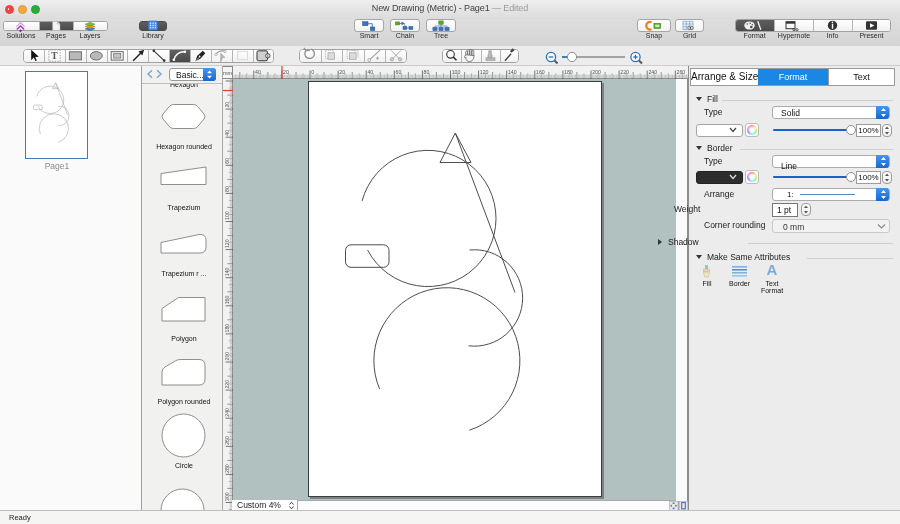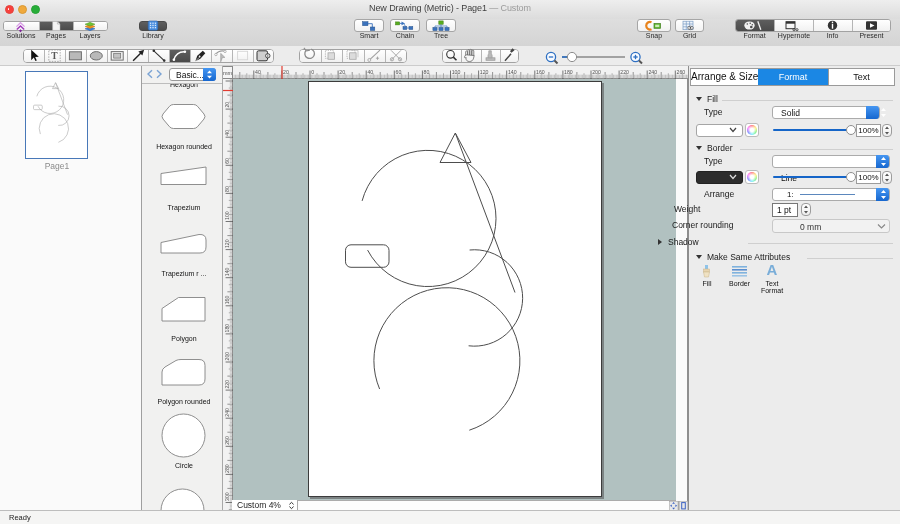--- a/index.html
+++ b/index.html
@@ -15,21 +15,21 @@
   svg{display:block;}
 </style>
 </head>
 <body>
 
 <div class="abs" style="left:0;top:0;width:900px;height:19px;background:linear-gradient(#eeeeee,#dcdcdc);border-bottom:1px solid #c3c3c3;"></div>
 <div class="abs" style="left:4.8px;top:5px;width:7px;height:7px;border-radius:50%;background:#f8403c;border:0.5px solid #e2443f;"></div>
 <div class="abs" style="left:7.6px;top:7.8px;width:1.9px;height:1.9px;border-radius:50%;background:#fff;"></div>
 <div class="abs" style="left:18px;top:5px;width:7px;height:7px;border-radius:50%;background:#f0a93c;border:0.5px solid #d99935;"></div>
 <div class="abs" style="left:31.3px;top:5px;width:7px;height:7px;border-radius:50%;background:#27ad38;border:0.5px solid #24a133;"></div>
-<div class="abs" style="left:0;top:3px;width:900px;text-align:center;font-size:9px;letter-spacing:-0.1px;color:#3f3f3f;">New Drawing (Metric) - Page1 <span style="color:#9b9b9b;">— Custom</span></div>
+<div class="abs" style="left:0;top:3px;width:900px;text-align:center;font-size:9px;letter-spacing:-0.1px;color:#3f3f3f;">New Drawing (Metric) - Page1 <span style="color:#9b9b9b;">— Edited</span></div>
 
 <div class="abs" id="toolbar1" style="left:0;top:19px;width:900px;height:27px;background:linear-gradient(#dedede,#d4d4d4);border-bottom:1px solid #b2b2b2;"></div>
 
 <div class="seg" style="left:3px;top:20.5px;width:105px;height:10px;">
   <div class="cell" style="width:36px;"></div>
   <div class="cell" style="width:34px;background:linear-gradient(#5e5e5e,#4b4b4b);"></div>
   <div class="cell" style="width:35px;"></div>
 </div>
 <div class="lbl" style="left:1px;top:31.8px;width:40px;">Solutions</div>
 <div class="lbl" style="left:41px;top:31.8px;width:30px;">Pages</div>
@@ -438,21 +438,21 @@
   .tri-r{display:inline-block;width:0;height:0;border-top:3.2px solid transparent;border-bottom:3.2px solid transparent;border-left:4.5px solid #333;margin-right:6px;}
   .hline{position:absolute;height:1px;background:#cfcfcf;}
   .dropdown{position:absolute;background:#fff;border:1px solid #ababab;border-radius:3px;box-sizing:border-box;font-size:8.5px;color:#111;line-height:12px;}
   .dd-step{position:absolute;right:0;top:-1px;width:13px;height:13px;background:linear-gradient(#4596f2,#1667cf);border-radius:0 3px 3px 0;}
   .stepper{position:absolute;width:10px;height:13px;background:linear-gradient(#fff,#ededed);border:1px solid #9c9c9c;border-radius:4px;box-sizing:border-box;}
 </style>
 
 <div class="rp-hd" style="left:696px;top:94px;"><span class="tri-d"></span>Fill</div>
 <div class="hline" style="left:722px;top:100px;width:171px;"></div>
 <div class="rp-lbl" style="left:704px;top:107px;">Type</div>
-<div class="dropdown" style="left:772px;top:106px;width:108px;height:13px;">
+<div class="dropdown" style="left:772px;top:106px;width:118px;height:13px;">
     <span style="position:absolute;left:8px;top:0;">Solid</span>
     <span class="dd-step"></span>
   </div>
 <svg class="abs" style="left:877px;top:105px;" width="13" height="15" viewBox="0 0 13 15">
     <path d="M4 6 L6.5 3 L9 6 Z M4 9 L6.5 12 L9 9 Z" fill="#fff"></path>
   </svg>
 
 <div class="abs" style="left:696px;top:123.5px;width:47px;height:13px;background:#fff;border:1px solid #a5a5a5;border-radius:3px;box-sizing:border-box;"></div>
 <svg class="abs" style="left:729px;top:127px;" width="8" height="6" viewBox="0 0 8 6">
     <path d="M1 1 L4 4.5 L7 1" stroke="#444" stroke-width="1.2" fill="none"></path>
@@ -464,21 +464,21 @@
 <div class="abs" style="left:856px;top:123.5px;width:25px;height:13px;background:#fff;border:1px solid #9c9c9c;box-sizing:border-box;font-size:8px;color:#111;line-height:12px;text-align:center;">100%</div>
 <div class="stepper" style="left:882px;top:123.5px;"></div>
 <svg class="abs" style="left:882px;top:123.5px;" width="10" height="13" viewBox="0 0 10 13">
     <path d="M3 5 L5 2.5 L7 5 Z M3 8 L5 10.5 L7 8 Z" fill="#555"></path>
   </svg>
 
 <div class="rp-hd" style="left:696px;top:142.5px;"><span class="tri-d"></span>Border</div>
 <div class="hline" style="left:740px;top:149px;width:153px;"></div>
 <div class="rp-lbl" style="left:704px;top:156px;">Type</div>
 <div class="dropdown" style="left:772px;top:155px;width:118px;height:13px;">
-    <span style="position:absolute;left:8px;top:16px;">Line</span>
+    <span style="position:absolute;left:8px;top:4px;">Line</span>
     <span class="dd-step"></span>
   </div>
 <svg class="abs" style="left:877px;top:154px;" width="13" height="15" viewBox="0 0 13 15">
     <path d="M4 6 L6.5 3 L9 6 Z M4 9 L6.5 12 L9 9 Z" fill="#fff"></path>
   </svg>
 
 <div class="abs" style="left:696px;top:170.5px;width:47px;height:13px;background:#2d2d2d;border:1px solid #222;border-radius:3px;box-sizing:border-box;"></div>
 <svg class="abs" style="left:729px;top:174px;" width="8" height="6" viewBox="0 0 8 6">
     <path d="M1 1 L4 4.5 L7 1" stroke="#ddd" stroke-width="1.2" fill="none"></path>
   </svg>
@@ -502,23 +502,23 @@
     <path d="M4 6 L6.5 3 L9 6 Z M4 9 L6.5 12 L9 9 Z" fill="#fff"></path>
   </svg>
 
 <div class="rp-lbl" style="left:674px;top:204px;">Weight</div>
 <div class="abs" style="left:772px;top:202.5px;width:26px;height:14px;background:#fff;border:1px solid #777;box-sizing:border-box;font-size:8.5px;color:#111;line-height:12px;padding-left:4px;">1 pt</div>
 <div class="stepper" style="left:801px;top:203px;"></div>
 <svg class="abs" style="left:801px;top:203px;" width="10" height="13" viewBox="0 0 10 13">
     <path d="M3 5 L5 2.5 L7 5 Z M3 8 L5 10.5 L7 8 Z" fill="#555"></path>
   </svg>
 
-<div class="rp-lbl" style="left:672px;top:220px;">Corner rounding</div>
+<div class="rp-lbl" style="left:704px;top:220px;">Corner rounding</div>
 <div class="abs" style="left:772px;top:219px;width:118px;height:14px;background:#f2f2f2;border:1px solid #c8c8c8;border-radius:3px;box-sizing:border-box;font-size:8.5px;color:#333;">
-    <span style="position:absolute;left:10px;top:1.5px;margin-left:17px;">0 mm</span>
+    <span style="position:absolute;left:10px;top:1.5px;">0 mm</span>
   </div>
 <svg class="abs" style="left:877px;top:223px;" width="9" height="7" viewBox="0 0 9 7">
     <path d="M1 1.5 L4.5 5 L8 1.5" stroke="#888" stroke-width="1.2" fill="none"></path>
   </svg>
 
 <div class="rp-hd" style="left:658px;top:236.5px;"><span class="tri-r"></span>Shadow</div>
 <div class="hline" style="left:748px;top:243px;width:145px;"></div>
 
 <div class="rp-hd" style="left:696px;top:251.5px;"><span class="tri-d"></span>Make Same Attributes</div>
 <div class="hline" style="left:807px;top:258px;width:86px;"></div>

